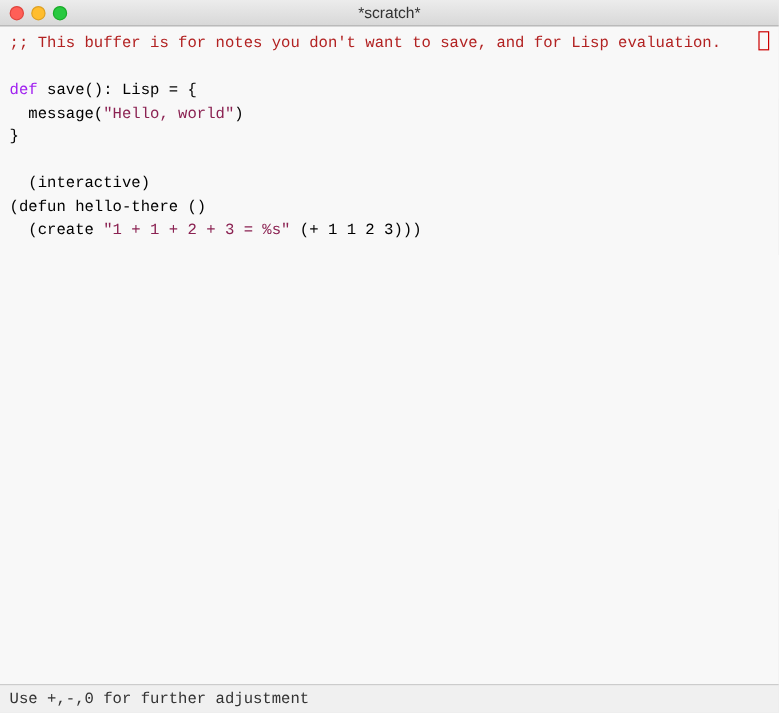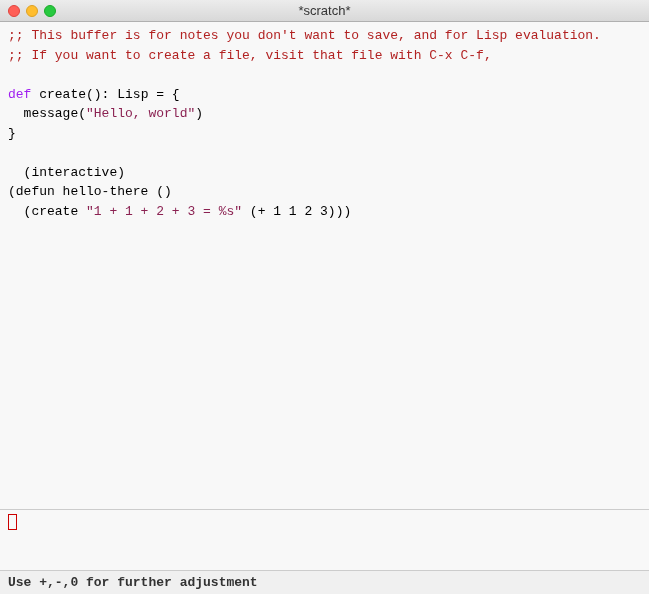--- a/index.html
+++ b/index.html
@@ -65,21 +65,20 @@
       font-size: 13px;
       color: #333;
       font-family: -apple-system, sans-serif;
     }
 
     
     .editor-container {
       flex: 1;
       background: #f8f8f8;
       display: flex;
-      flex-direction: column;
       overflow: hidden;
     }
 
     .editor-content {
       flex: 1;
       padding: 4px 8px;
       overflow: hidden;
       position: relative;
     }
 
@@ -130,21 +129,20 @@
 
     
     .status-bar {
       background: #f0f0f0;
       border-top: 1px solid #ccc;
       height: 24px;
       display: flex;
       align-items: center;
       padding: 0 8px;
       flex-shrink: 0;
-      font-weight: bold;
     }
 
     .status-text {
       font-size: 13px;
       color: #333;
       font-family: 'Menlo', 'Monaco', 'Courier New', monospace;
     }
   </style>
 </head>
 <body>
@@ -155,25 +153,24 @@
     <span class="window-btn btn-minimize"></span>
     <span class="window-btn btn-maximize"></span>
   </div>
   <span class="title-text">*scratch*</span>
 </div>
 
 <div class="editor-container">
   <div class="editor-content">
 
     <div class="code-line comment">;; This buffer is for notes you don't want to save, and for Lisp evaluation.</div>
-    <div class="code-line comment">;; If you want to create a file, visit that file with C-x C-f,</div>
 
     <div class="code-line">&nbsp;</div>
 
-    <div class="code-line"><span style="color:#a020f0;text-align:right;">def</span><span> create(): </span><span>Lisp</span><span> = {</span></div>
+    <div class="code-line"><span style="color:#a020f0;text-align:right;">def</span><span> save(): </span><span>Lisp</span><span> = {</span></div>
     <div class="code-line"><span>  message(</span><span style="color:#8b2252;">"Hello, world"</span><span>)</span></div>
     <div class="code-line">}</div>
 
     <div class="code-line">&nbsp;</div>
 
     <div class="code-line">  (interactive)</div>
     <div class="code-line">(defun hello-there ()</div>
     <div class="code-line"><span>  (create </span><span style="color:#8b2252;">"1 + 1 + 2 + 3 = %s"</span><span> (+ 1 1 2 3)))</span></div>
 
   </div>

